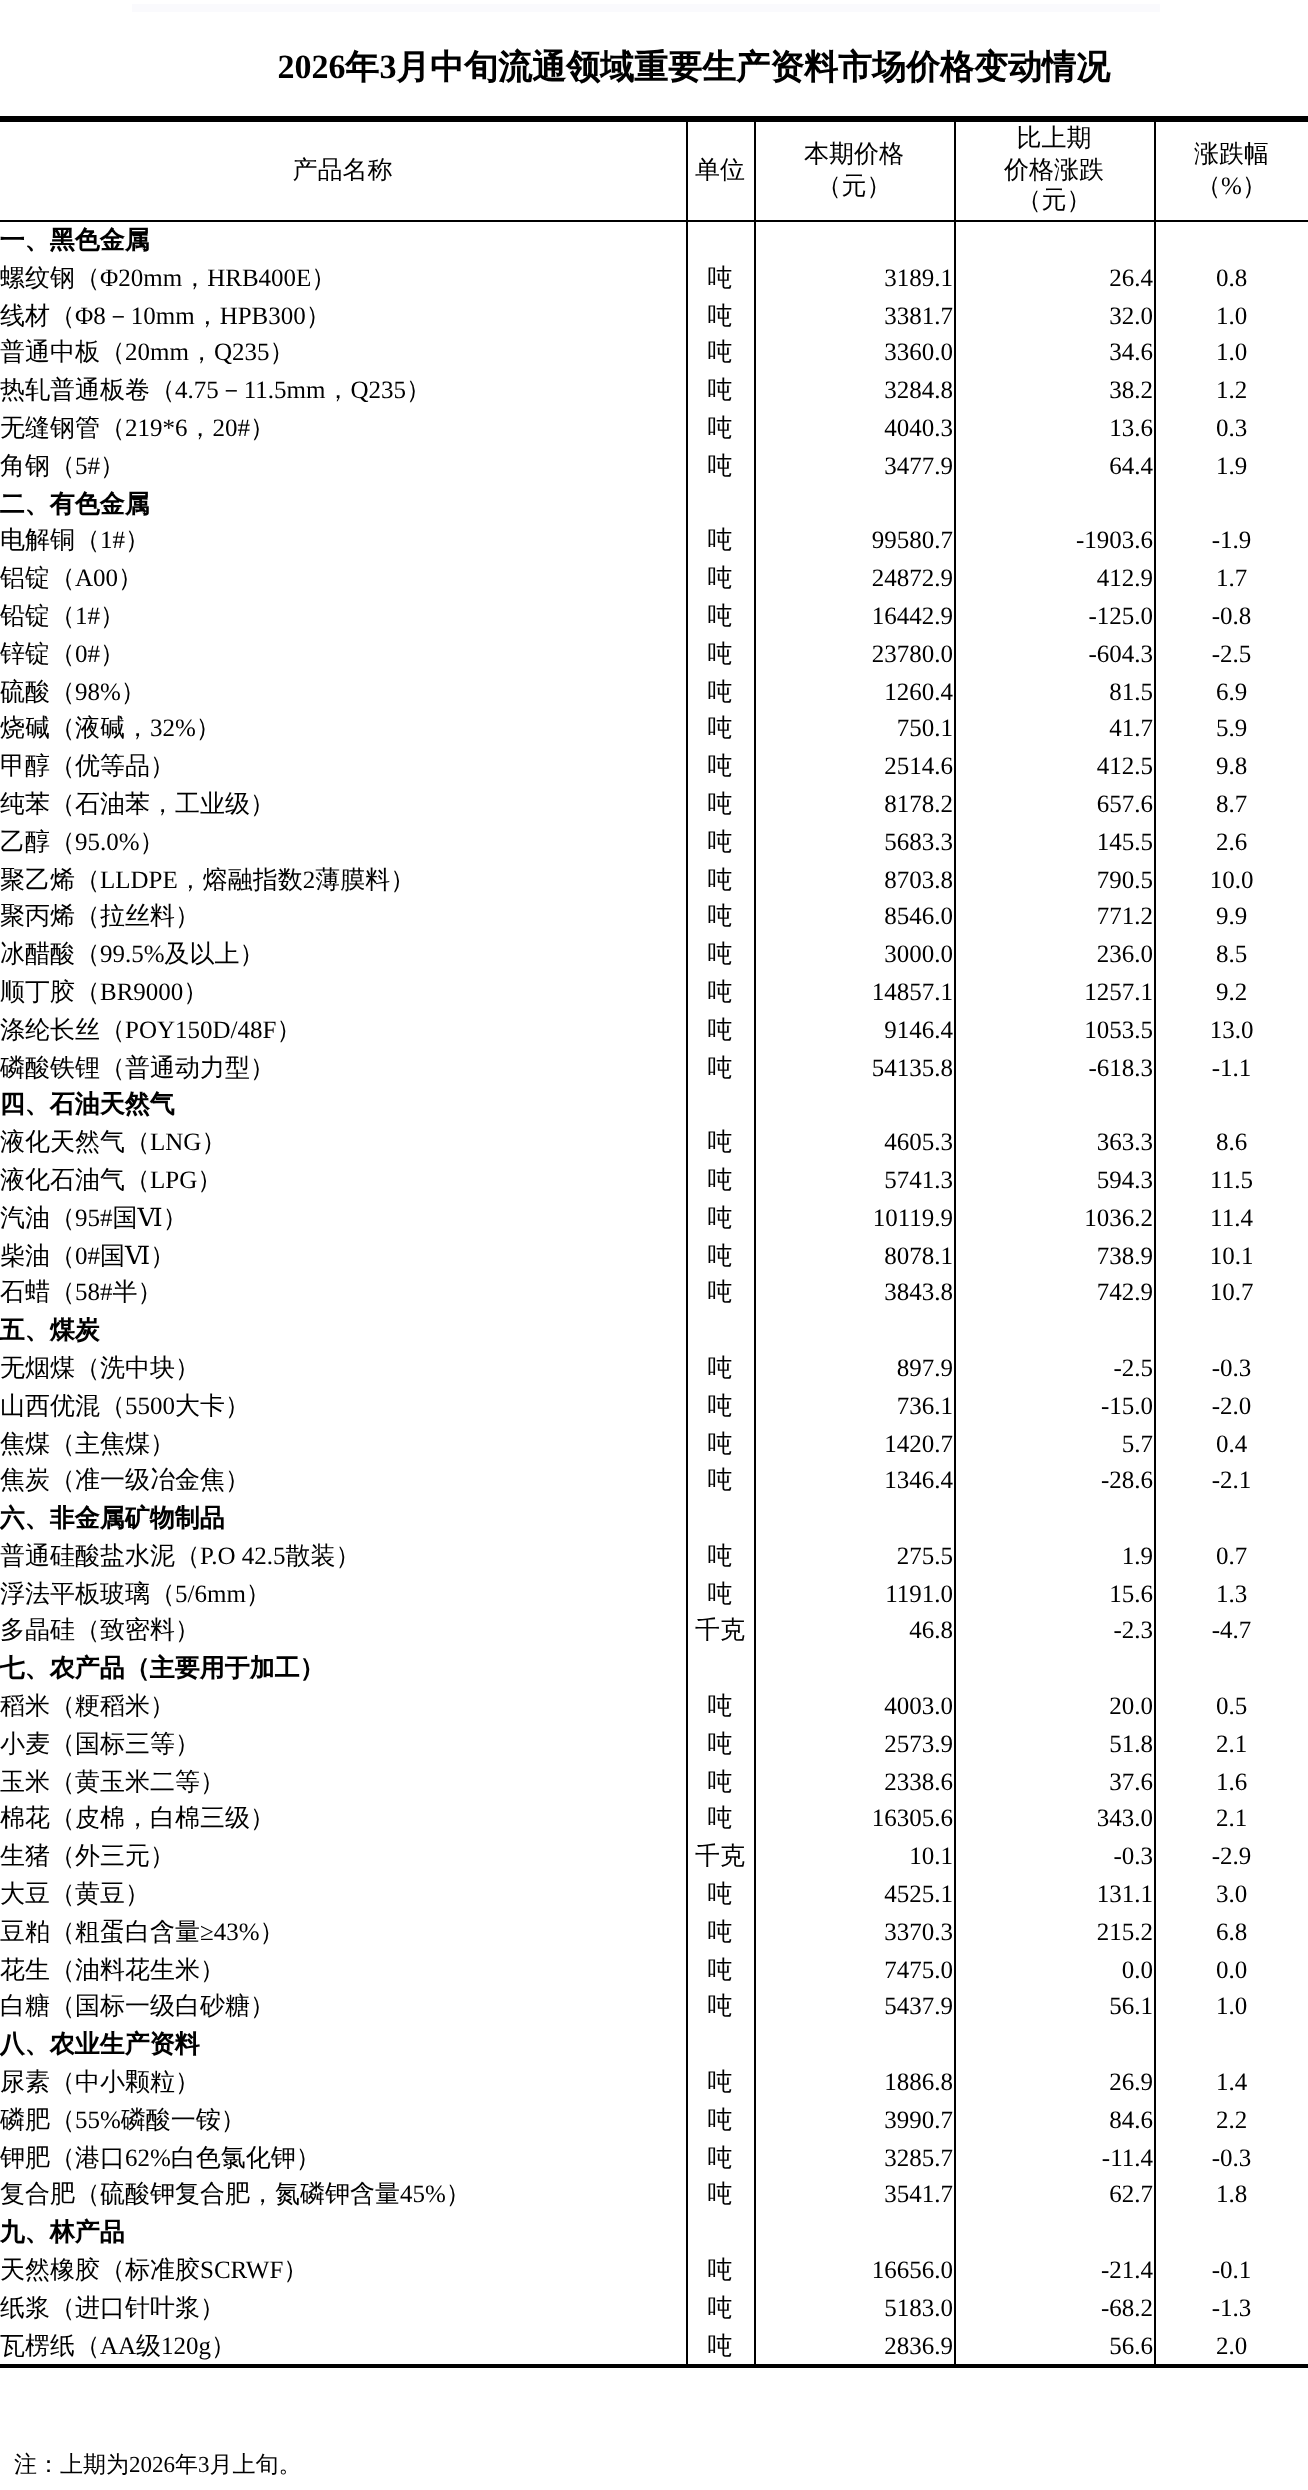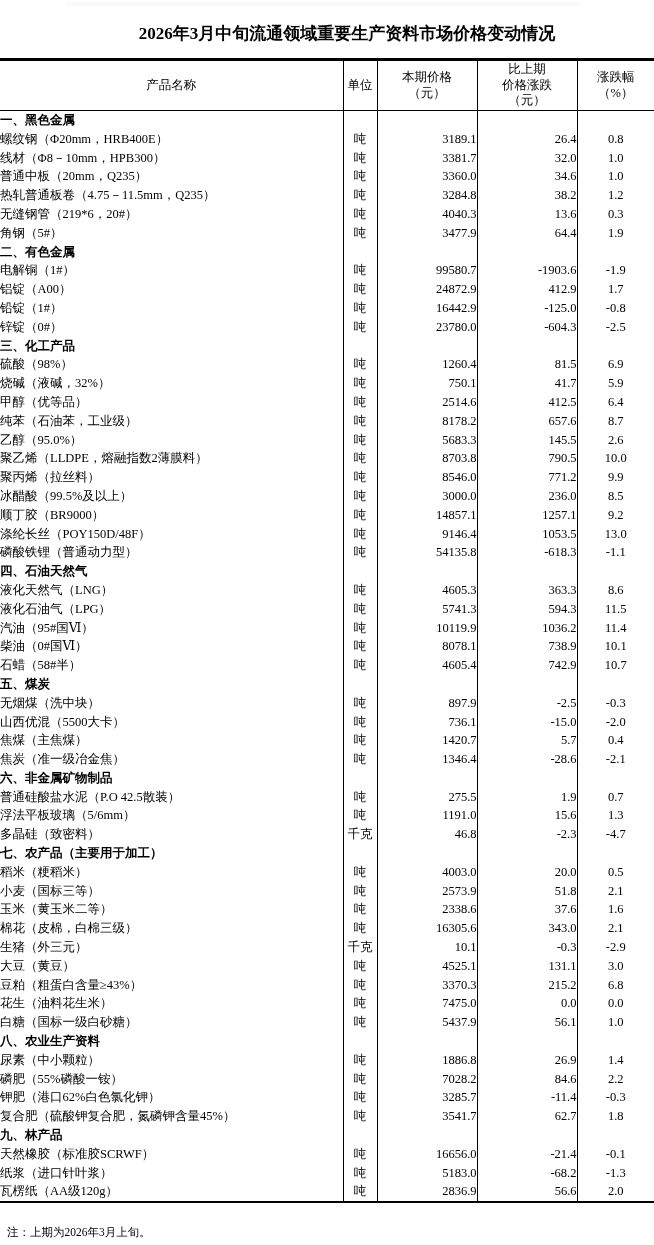--- a/index.html
+++ b/index.html
@@ -201,46 +201,39 @@
         <td class="pct">-0.8</td>
       </tr>
       <tr>
         <td class="item-name">锌锭（0#）</td>
         <td class="unit-cell">吨</td>
         <td class="num">23780.0</td>
         <td class="num">-604.3</td>
         <td class="pct">-2.5</td>
       </tr>
       <tr>
-        <td class="section-name">三、化工产品</td>
-        <td></td>
-        <td></td>
-        <td></td>
-        <td></td>
-      </tr>
-      <tr>
         <td class="item-name">硫酸（98%）</td>
         <td class="unit-cell">吨</td>
         <td class="num">1260.4</td>
         <td class="num">81.5</td>
         <td class="pct">6.9</td>
       </tr>
       <tr>
         <td class="item-name">烧碱（液碱，32%）</td>
         <td class="unit-cell">吨</td>
         <td class="num">750.1</td>
         <td class="num">41.7</td>
         <td class="pct">5.9</td>
       </tr>
       <tr>
         <td class="item-name">甲醇（优等品）</td>
         <td class="unit-cell">吨</td>
         <td class="num">2514.6</td>
         <td class="num">412.5</td>
-        <td class="pct">6.4</td>
+        <td class="pct">9.8</td>
       </tr>
       <tr>
         <td class="item-name">纯苯（石油苯，工业级）</td>
         <td class="unit-cell">吨</td>
         <td class="num">8178.2</td>
         <td class="num">657.6</td>
         <td class="pct">8.7</td>
       </tr>
       <tr>
         <td class="item-name">乙醇（95.0%）</td>
@@ -322,21 +315,21 @@
       <tr>
         <td class="item-name">柴油（0#国Ⅵ）</td>
         <td class="unit-cell">吨</td>
         <td class="num">8078.1</td>
         <td class="num">738.9</td>
         <td class="pct">10.1</td>
       </tr>
       <tr>
         <td class="item-name">石蜡（58#半）</td>
         <td class="unit-cell">吨</td>
-        <td class="num">4605.4</td>
+        <td class="num">3843.8</td>
         <td class="num">742.9</td>
         <td class="pct">10.7</td>
       </tr>
       <tr>
         <td class="section-name">五、煤炭</td>
         <td></td>
         <td></td>
         <td></td>
         <td></td>
       </tr>
@@ -476,21 +469,21 @@
       <tr>
         <td class="item-name">尿素（中小颗粒）</td>
         <td class="unit-cell">吨</td>
         <td class="num">1886.8</td>
         <td class="num">26.9</td>
         <td class="pct">1.4</td>
       </tr>
       <tr>
         <td class="item-name">磷肥（55%磷酸一铵）</td>
         <td class="unit-cell">吨</td>
-        <td class="num">7028.2</td>
+        <td class="num">3990.7</td>
         <td class="num">84.6</td>
         <td class="pct">2.2</td>
       </tr>
       <tr>
         <td class="item-name">钾肥（港口62%白色氯化钾）</td>
         <td class="unit-cell">吨</td>
         <td class="num">3285.7</td>
         <td class="num">-11.4</td>
         <td class="pct">-0.3</td>
       </tr>

